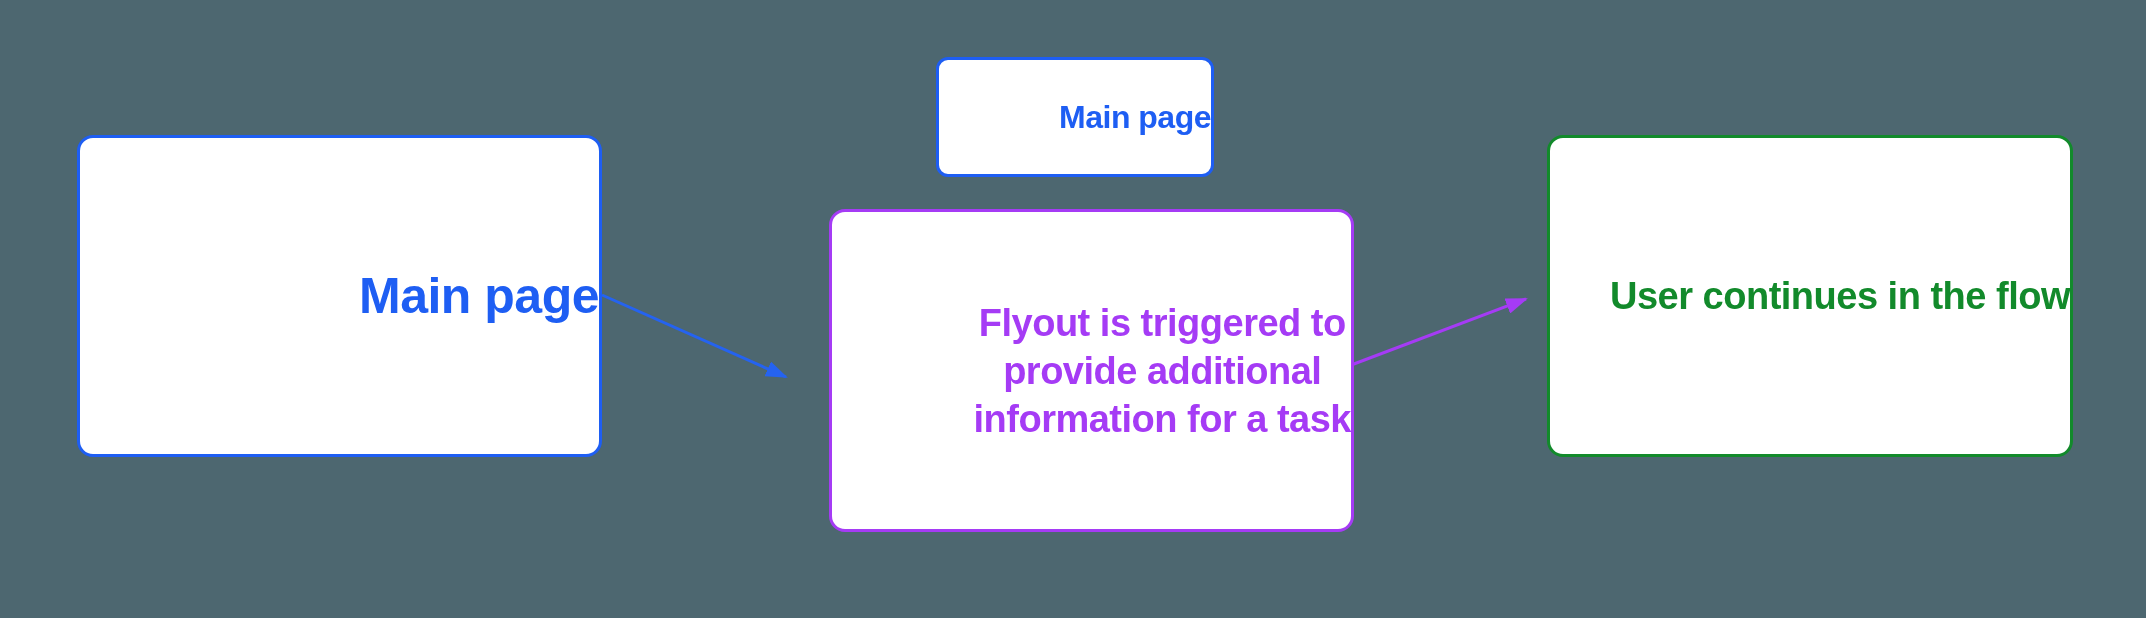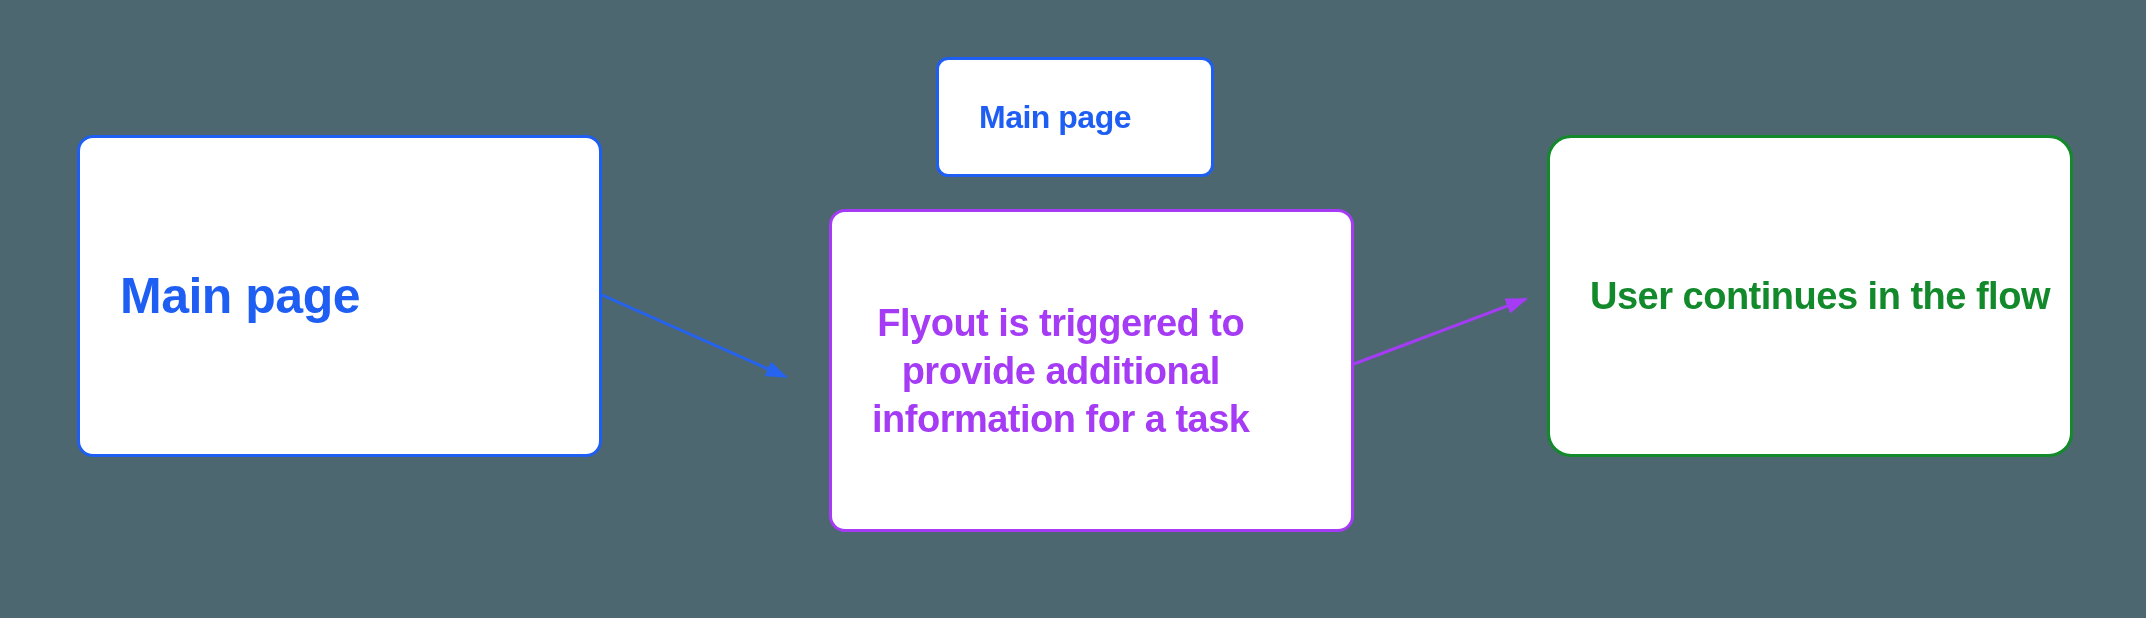--- a/index.html
+++ b/index.html
@@ -21,21 +21,21 @@
   }
   .edges line { pointer-events: stroke; }
 
   .node {
     position: absolute;
     background: #ffffff;
     border: 3px solid;
     border-radius: 16px;
     display: flex;
     align-items: center;
-    justify-content: flex-start;
+    justify-content: flex-end;
     text-align: center;
     padding-left: 40px;
   }
 
   .label {
     font-weight: bold;
     white-space: pre-line;
     letter-spacing: -0.5px;
   }
 
@@ -75,17 +75,17 @@
   <div class="node node-mini" style="border-color: rgb(30, 94, 243); color: rgb(30, 94, 243);">
     <span class="label label-sm">Main page</span>
   </div>
 
   <div class="node node-flyout" style="border-color: rgb(165, 59, 245); color: rgb(165, 59, 245);">
     <span class="label label-md">Flyout is triggered to
 provide additional
 information for a task</span>
   </div>
 
-  <div class="node node-continue" style="border-color: rgb(18, 138, 43); color: rgb(18, 138, 43); border-radius: 24px;">
+  <div class="node node-continue" style="border-color: rgb(18, 138, 43); color: rgb(18, 138, 43);">
     <span class="label label-md">User continues in the flow</span>
   </div>
 
 </div>
 
 </body></html>

